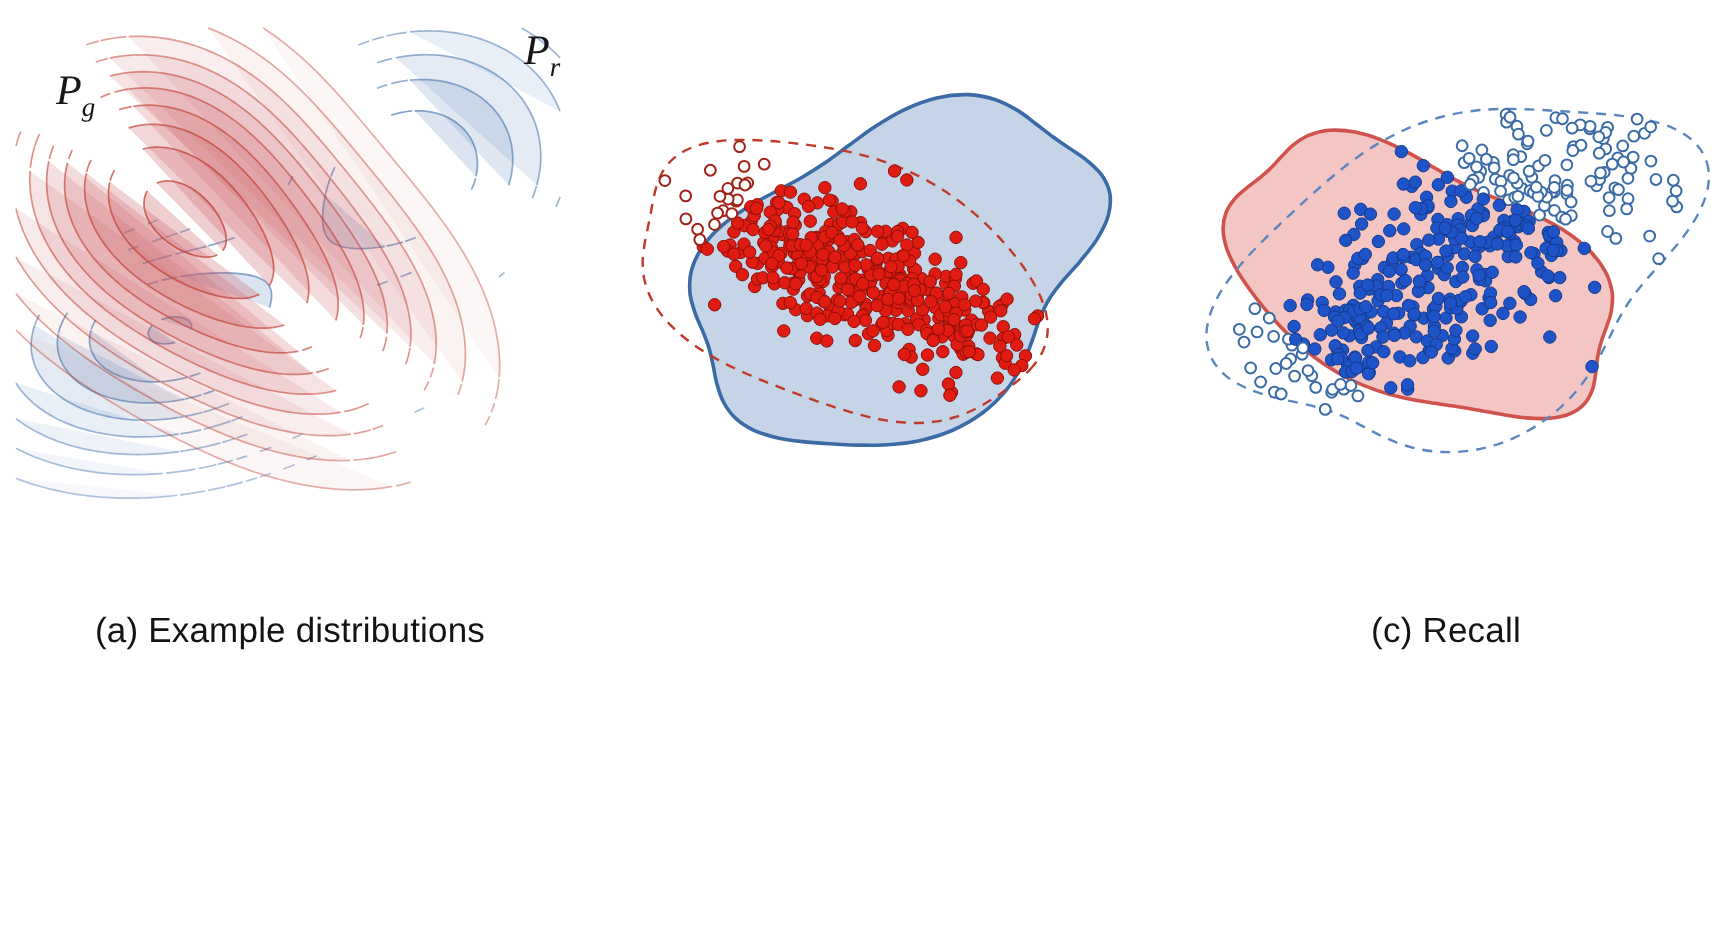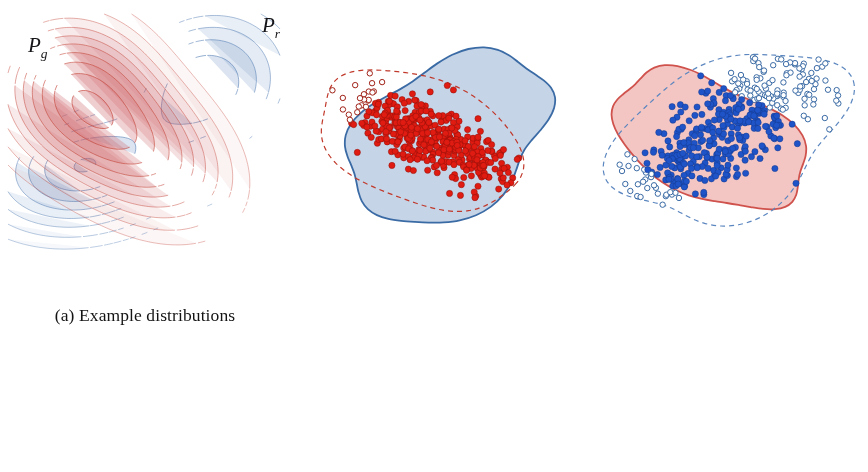--- a/index.html
+++ b/index.html
@@ -39,21 +39,21 @@
     display: block;
   }
   .caption {
     position: absolute;
     top: 305px;
     left: 0;
     width: 290px;
     text-align: center;
     font-size: 17.5px;
     color: #141414;
-    font-family: Liberation Serif, serif;
+    font-family: Liberation Sans, sans-serif;
     letter-spacing: 0.1px;
     white-space: nowrap;
   }
   .math-label {
     font-family: "Liberation Serif", "DejaVu Serif", serif;
     font-style: italic;
     font-size: 21px;
     fill: #16161a;
   }
   .math-sub {
@@ -1078,15 +1078,16 @@
           <circle cx="123.57" cy="127.26" r="3.1" fill="#1f53c8" stroke="#143a8c" stroke-width="0.5"></circle>
           <circle cx="208.07" cy="64.08" r="2.7" fill="#ffffff" stroke="#3b6ba5" stroke-width="1"></circle>
           <circle cx="194.50" cy="80.15" r="2.7" fill="#ffffff" stroke="#3b6ba5" stroke-width="1"></circle>
           <circle cx="161.97" cy="120.89" r="3.1" fill="#1f53c8" stroke="#143a8c" stroke-width="0.5"></circle>
           <circle cx="149.95" cy="165.16" r="3.1" fill="#1f53c8" stroke="#143a8c" stroke-width="0.5"></circle>
           <circle cx="136.42" cy="120.05" r="3.1" fill="#1f53c8" stroke="#143a8c" stroke-width="0.5"></circle>
           <circle cx="144.58" cy="114.16" r="3.1" fill="#1f53c8" stroke="#143a8c" stroke-width="0.5"></circle>
           <circle cx="44.01" cy="171.04" r="2.7" fill="#ffffff" stroke="#3b6ba5" stroke-width="1"></circle>
         </g>
       </svg>
+    <div class="caption">(c) Recall</div>
   </div>
 
 </div>
 
 </body></html>

